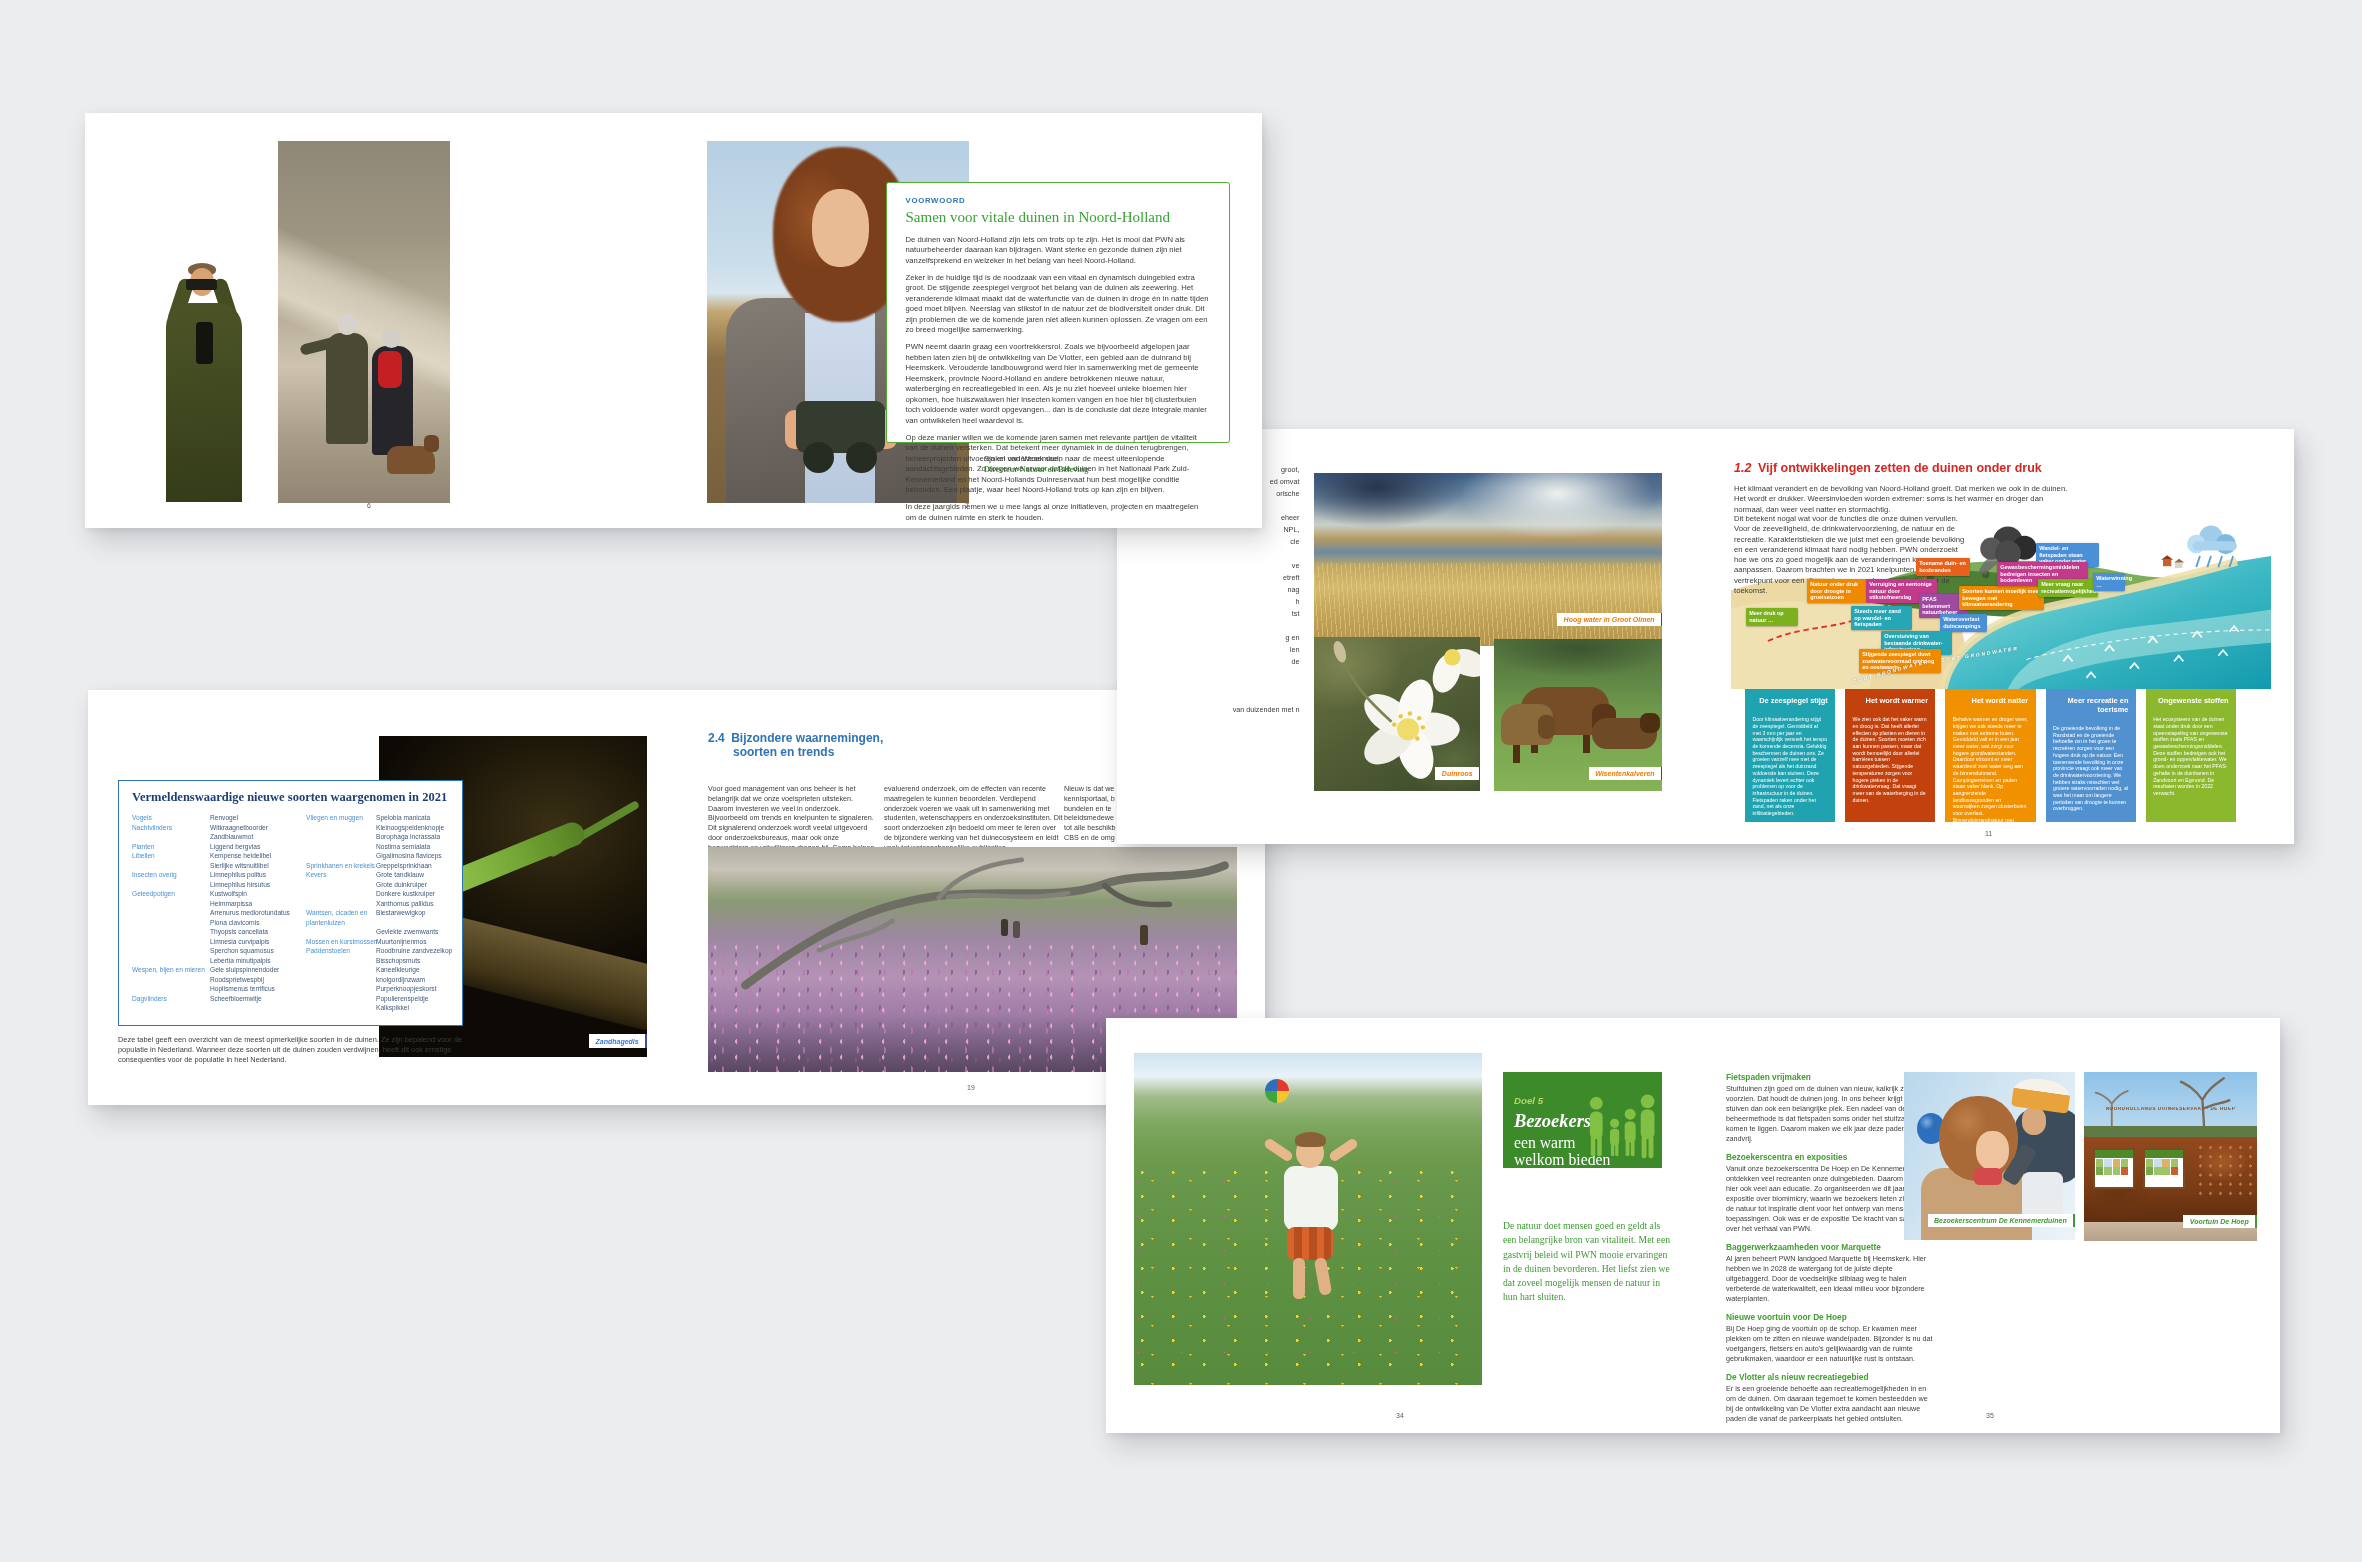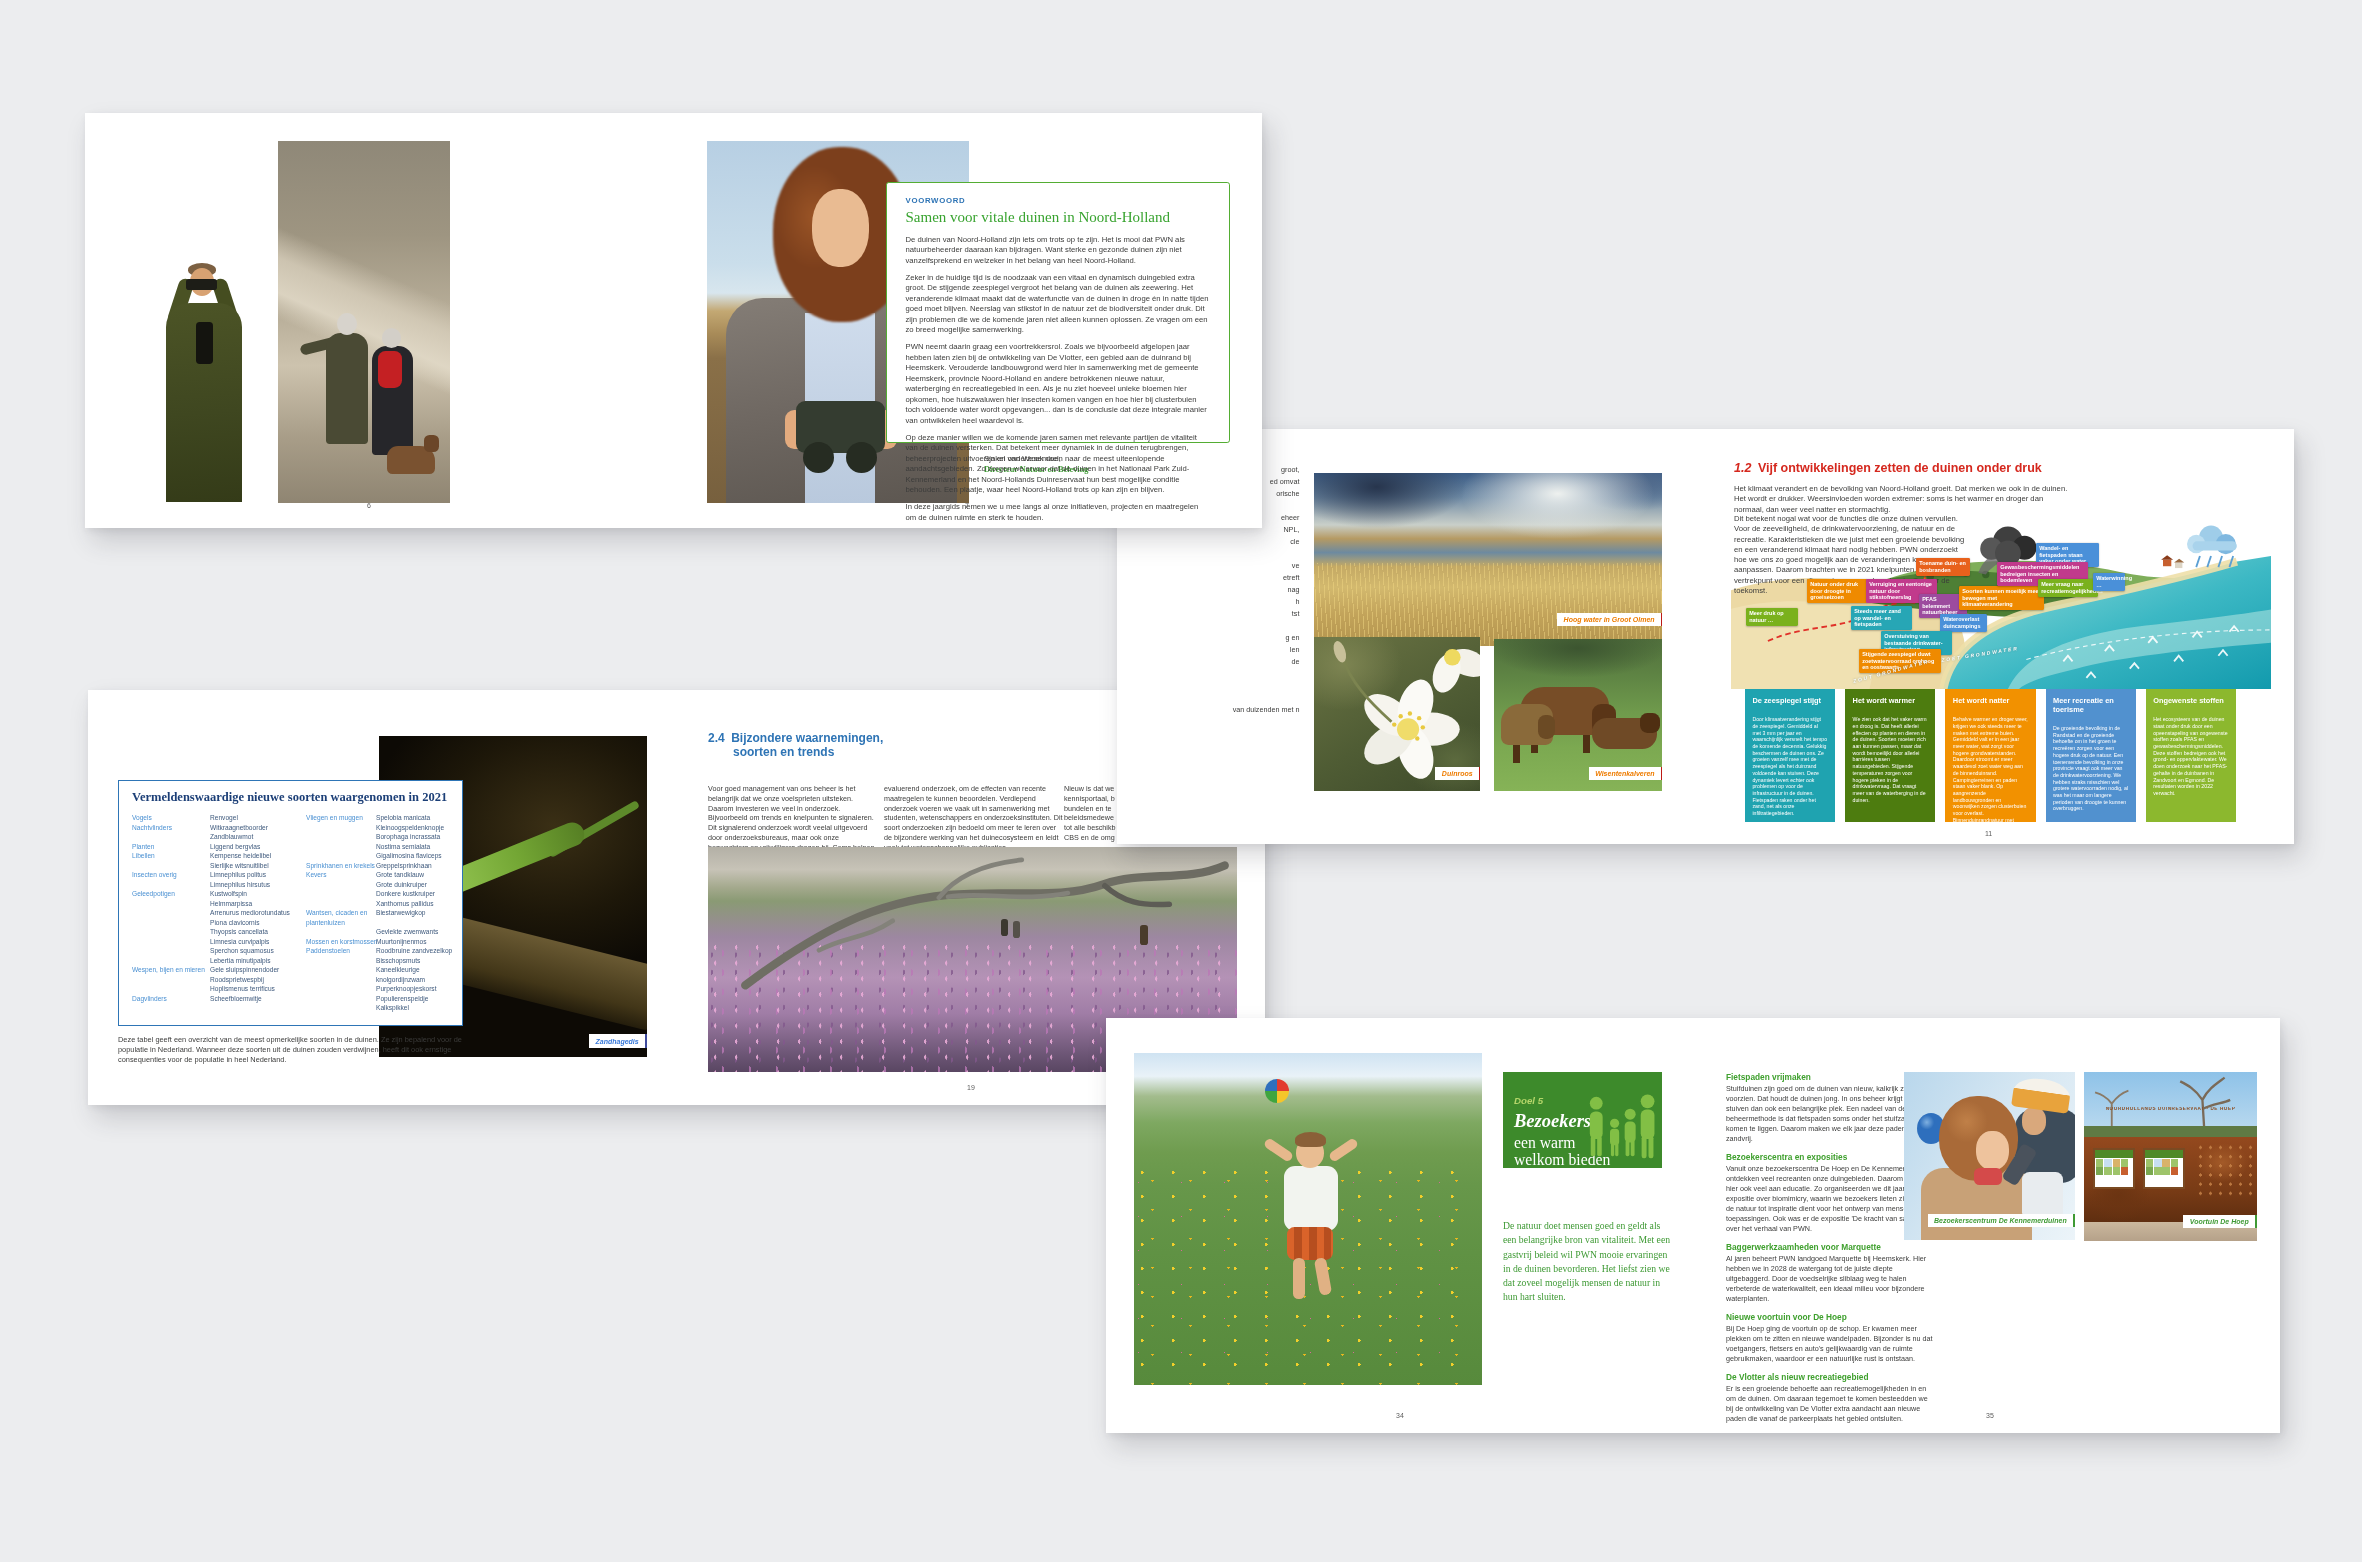--- a/index.html
+++ b/index.html
@@ -103,21 +103,21 @@
   .s2-title .num{font-style:italic;margin-right:6.5px;}
   .s2-intro1{position:absolute;left:617px;top:55px;width:338px;font:400 7.7px/10.3px "Liberation Sans",sans-serif;}
   .s2-intro2{position:absolute;left:617px;top:85px;width:233px;font:400 7.7px/10.3px "Liberation Sans",sans-serif;z-index:3;}
   #dsvg{position:absolute;left:614px;top:92px;width:540px;height:168px;}
   .dtag{position:absolute;color:#fff;font:700 5.5px/1.18 "Liberation Sans",sans-serif;
         padding:2.3px 3.2px;border-radius:1.4px;box-shadow:0 0.9px 1.8px rgba(0,0,0,.25);z-index:4;}
   .wlabel{position:absolute;font:italic 700 5px/1 "Liberation Sans",sans-serif;letter-spacing:1.8px;
         color:#fcfefe;text-shadow:0 0 1.8px rgba(80,105,105,.65);z-index:4;white-space:nowrap;}
   .pboxrow{position:absolute;left:628px;top:260px;width:491px;height:133px;display:flex;gap:10px;}
   .pbox{flex:1;padding:8.3px 7.4px;box-sizing:border-box;overflow:hidden;}
-  .pbox-t{font:700 7.4px/1.2 "Liberation Sans",sans-serif;color:#fff;margin-bottom:10px;}
+  .pbox-t{font:700 7.4px/1.2 "Liberation Sans",sans-serif;color:#fff;margin-bottom:10px;text-align:right;}
   .pbox-b{font:400 5.2px/6.7px "Liberation Sans",sans-serif;color:#fff;}
 
   
   #p-lizard{left:291px;top:46px;width:268px;height:321px;
     background:radial-gradient(185px 148px at 65% 28%,#3a2f15,#1d1709 60%,#0d0a05 100%);}
   .liz-branch{position:absolute;left:-28px;top:194px;width:314px;height:65px;transform:rotate(14deg);
     background:linear-gradient(180deg,#6a5a33,#423618 70%,#241d0c);border-radius:11px;}
   .liz-body{position:absolute;left:55px;top:111px;width:155px;height:24px;border-radius:13px;transform:rotate(-22deg);
     background:linear-gradient(90deg,#95c653 0%,#73a634 55%,#567f24 100%);}
   .liz-tail{position:absolute;left:164px;top:89px;width:102px;height:8.3px;border-radius:5.5px;transform:rotate(-30deg);background:#5d8a2a;}
@@ -554,21 +554,21 @@
       </div>
     <div>
         <div class="wlabel" style="left: 824px; top: 223px; transform: rotate(-9deg);">ZOET GRONDWATER</div>
         <div class="wlabel" style="left: 735px; top: 240px; transform: rotate(-15deg);">ZOUT GRONDWATER</div>
       </div>
     <div class="pboxrow">
         <div class="pbox" style="background: rgb(31, 163, 176);">
           <div class="pbox-t">De zeespiegel stijgt</div>
           <div class="pbox-b">Door klimaatverandering stijgt de zeespiegel. Gemiddeld al met 3 mm per jaar en waarschijnlijk versnelt het tempo de komende decennia. Gelukkig beschermen de duinen ons. Ze groeien vanzelf mee met de zeespiegel als het duinzand voldoende kan stuiven. Deze dynamiek levert echter ook problemen op voor de infrastructuur in de duinen. Fietspaden raken onder het zand, net als onze infiltratiegebieden.</div>
         </div>
-        <div class="pbox" style="background: #4d7c0f;">
+        <div class="pbox" style="background: #c2410c;">
           <div class="pbox-t">Het wordt warmer</div>
           <div class="pbox-b">We zien ook dat het vaker warm en droog is. Dat heeft allerlei effecten op planten en dieren in de duinen. Soorten moeten zich aan kunnen passen, maar dat wordt bemoeilijkt door allerlei barrières tussen natuurgebieden. Stijgende temperaturen zorgen voor hogere pieken in de drinkwatervraag. Dat vraagt meer van de waterberging in de duinen.</div>
         </div>
         <div class="pbox" style="background: rgb(242, 145, 0);">
           <div class="pbox-t">Het wordt natter</div>
           <div class="pbox-b">Behalve warmer en droger weer, krijgen we ook steeds meer te maken met extreme buien. Gemiddeld valt er in een jaar meer water, wat zorgt voor hogere grondwaterstanden. Daardoor stroomt er meer waardevol zoet water weg aan de binnenduinrand. Campingterreinen en paden staan vaker blank. Op aangrenzende landbouwgronden en woonwijken zorgen clusterbuien voor overlast. Binnenduinrandnatuur met ruimte voor waterberging kan deze druk verlichten.</div>
         </div>
         <div class="pbox" style="background: rgb(81, 145, 207);">
           <div class="pbox-t">Meer recreatie en toerisme</div>
           <div class="pbox-b">De groeiende bevolking in de Randstad en de groeiende behoefte om in het groen te recreëren zorgen voor een hogere druk op de natuur. Een toenemende bevolking in onze provincie vraagt ook meer van de drinkwatervoorziening. We hebben straks misschien wel grotere watervoorraden nodig, al was het maar om langere perioden van droogte te kunnen overbruggen.</div>

